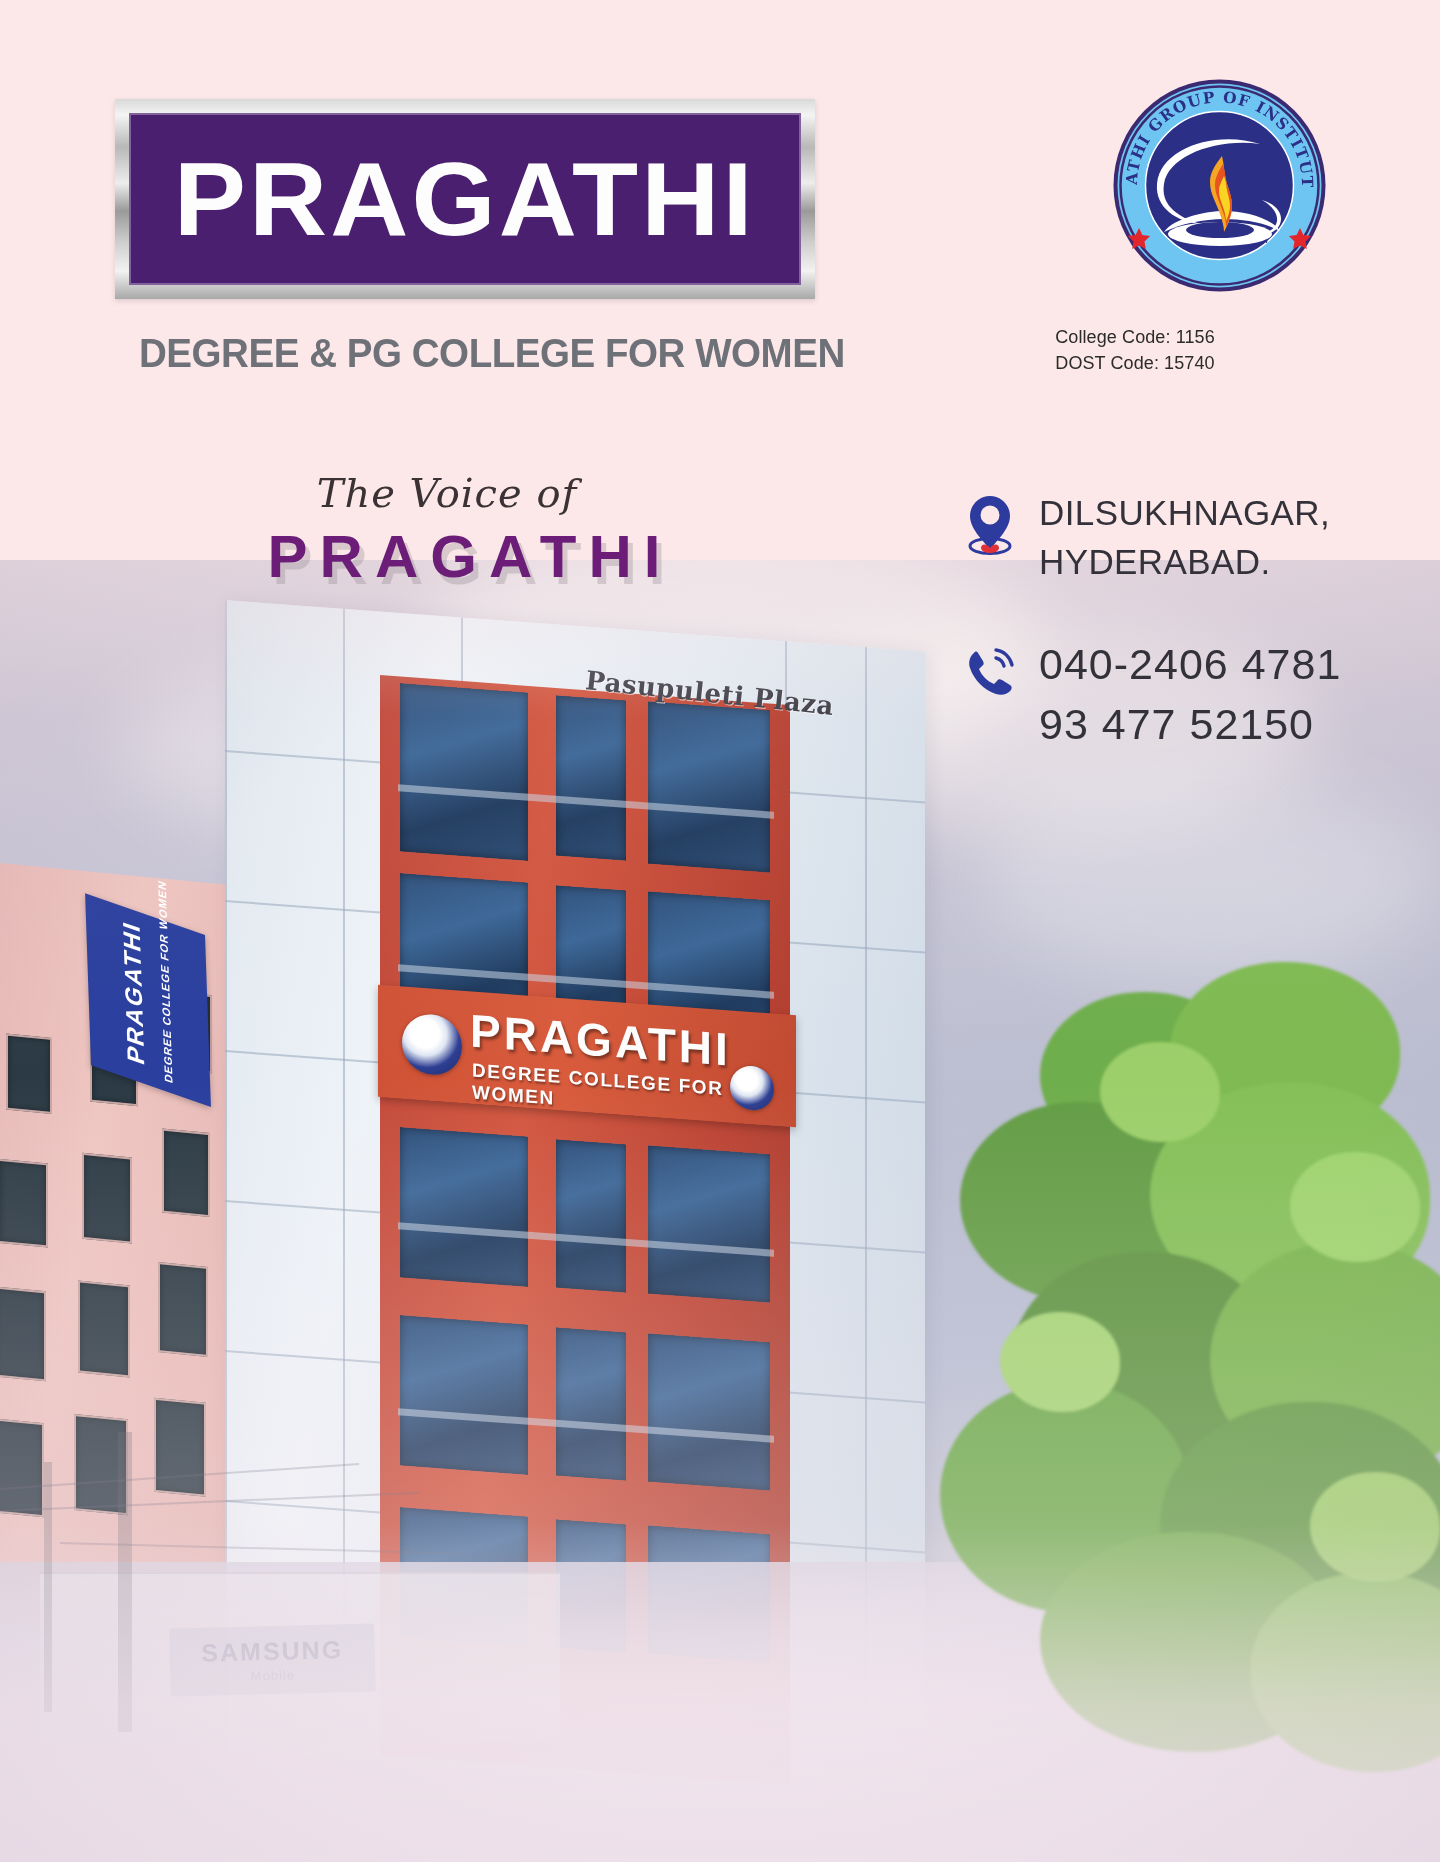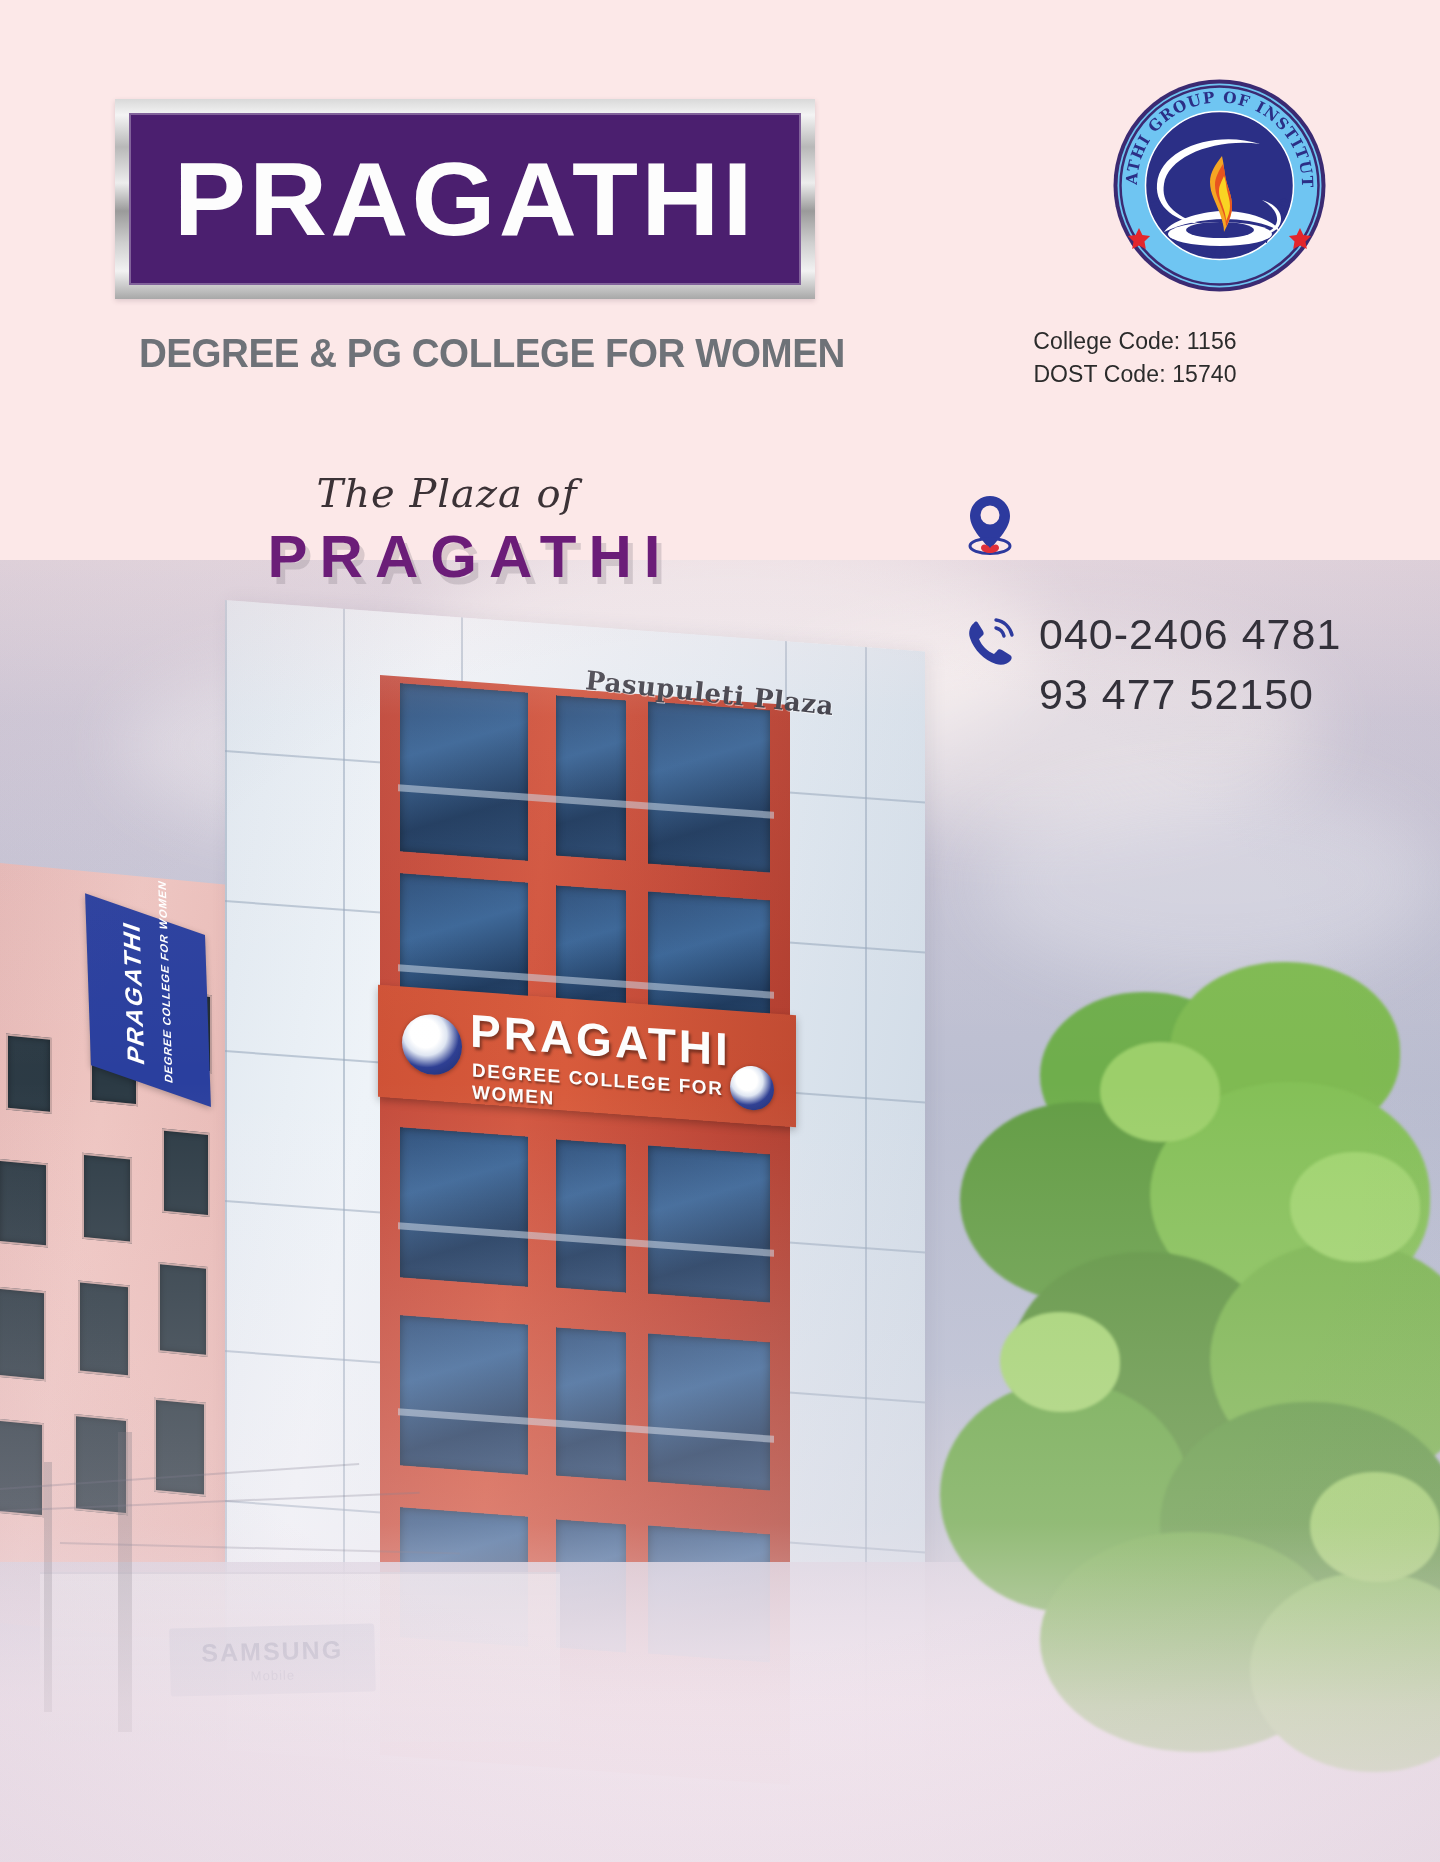--- a/index.html
+++ b/index.html
@@ -92,21 +92,21 @@
   }
   .seal-wrap svg { display: block; }
 
   .codes {
     position: absolute;
     left: 940px;
     top: 325px;
     width: 390px;
     text-align: center;
     color: #2b2b2b;
-    font-size: 23px;
+    font-size: 18px;
     line-height: 1.42;
     letter-spacing: .1px;
   }
 
   
   .tagline {
     position: absolute;
     left: 210px;
     top: 470px;
     width: 520px;
@@ -465,34 +465,38 @@
       </svg>
     </div>
 
     <div class="codes">
       <div>College Code: 1156</div>
       <div>DOST Code: 15740</div>
     </div>
   </div>
 
   <div class="tagline">
-    <div class="tagline-script">The Plaza of</div>
+    <div class="tagline-script">The Voice of</div>
     <div class="tagline-main">PRAGATHI</div>
   </div>
 
   <div class="contact">
 
     <div class="contact-row location">
       <div class="contact-icon">
         <svg width="50" height="62" viewBox="0 0 50 62">
           <path d="M25 2 C14 2 5 11 5 22 c0 14 16 27 20 34 4-7 20-20 20-34 C45 11 36 2 25 2 z" fill="#2d3a9e"></path>
           <circle cx="25" cy="21" r="9.5" fill="#fce8e8"></circle>
           <ellipse cx="25" cy="52" rx="20" ry="7.5" fill="none" stroke="#2d3a9e" stroke-width="3"></ellipse>
           <path d="M25 54 c-4-5-9-4-9 0 0 3 5 5 9 5 4 0 9-2 9-5 0-4-5-5-9 0 z" fill="#e0303a"></path>
         </svg>
+      </div>
+      <div class="contact-text">
+        <span class="line">DILSUKHNAGAR,</span>
+        <span class="line">HYDERABAD.</span>
       </div>
     </div>
 
     <div class="contact-row phone">
       <div class="contact-icon">
         <svg width="50" height="52" viewBox="0 0 50 52">
           <path d="M9 5 C5 8 3 14 5 20 c4 12 14 22 26 26 6 2 12 0 15-4 1-2 1-4 -1-5 l-8-5 c-2-1-4-1-5 1 l-3 3 C22 33 17 28 14 21 l3-3 c2-1 2-3 1-5 L13 5 C12 3 10 3 9 5 z" fill="#2d3a9e"></path>
           <path d="M31 10 c4 1 7 4 8 8" fill="none" stroke="#2d3a9e" stroke-width="3.4" stroke-linecap="round"></path>
           <path d="M31 2 c8 1 14 7 16 15" fill="none" stroke="#2d3a9e" stroke-width="3.4" stroke-linecap="round"></path>
         </svg>

